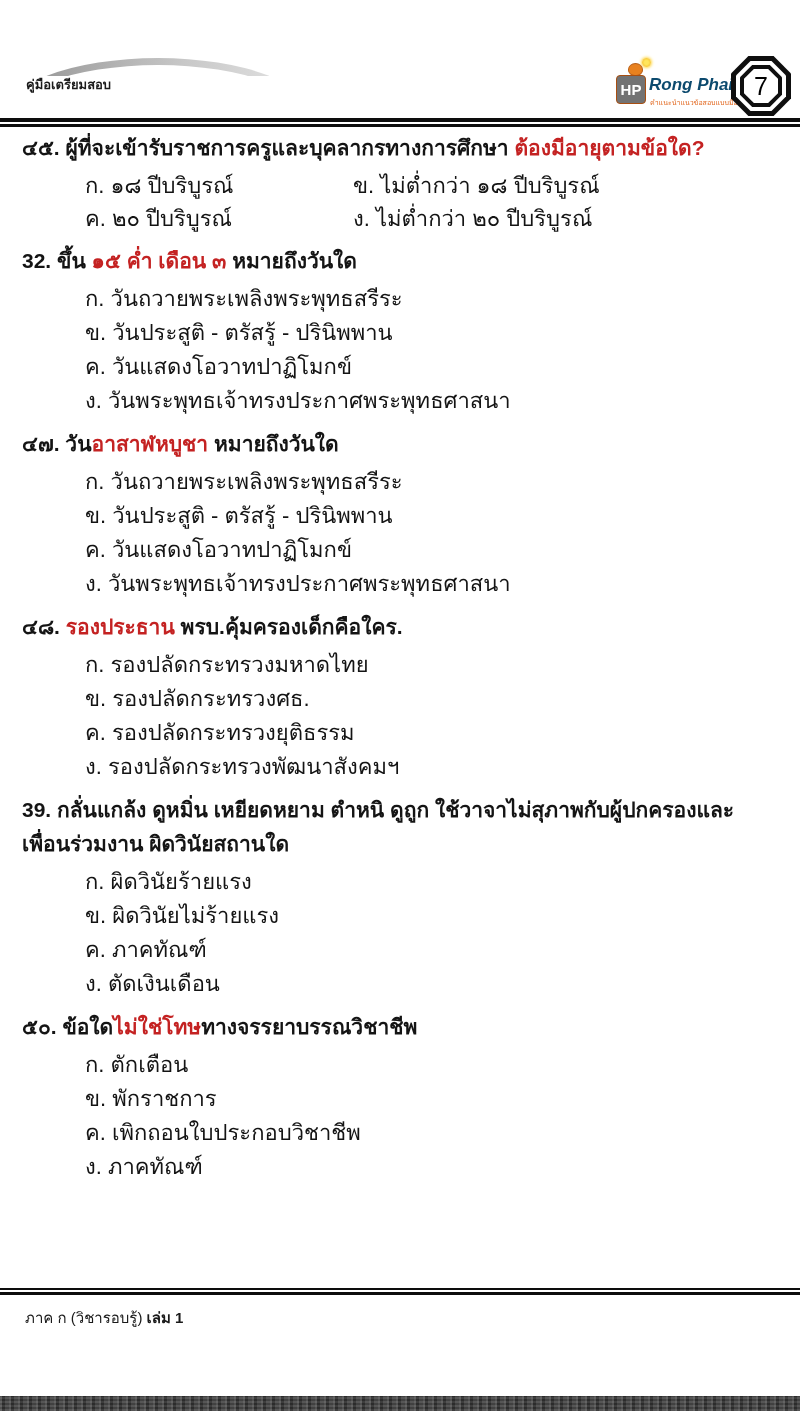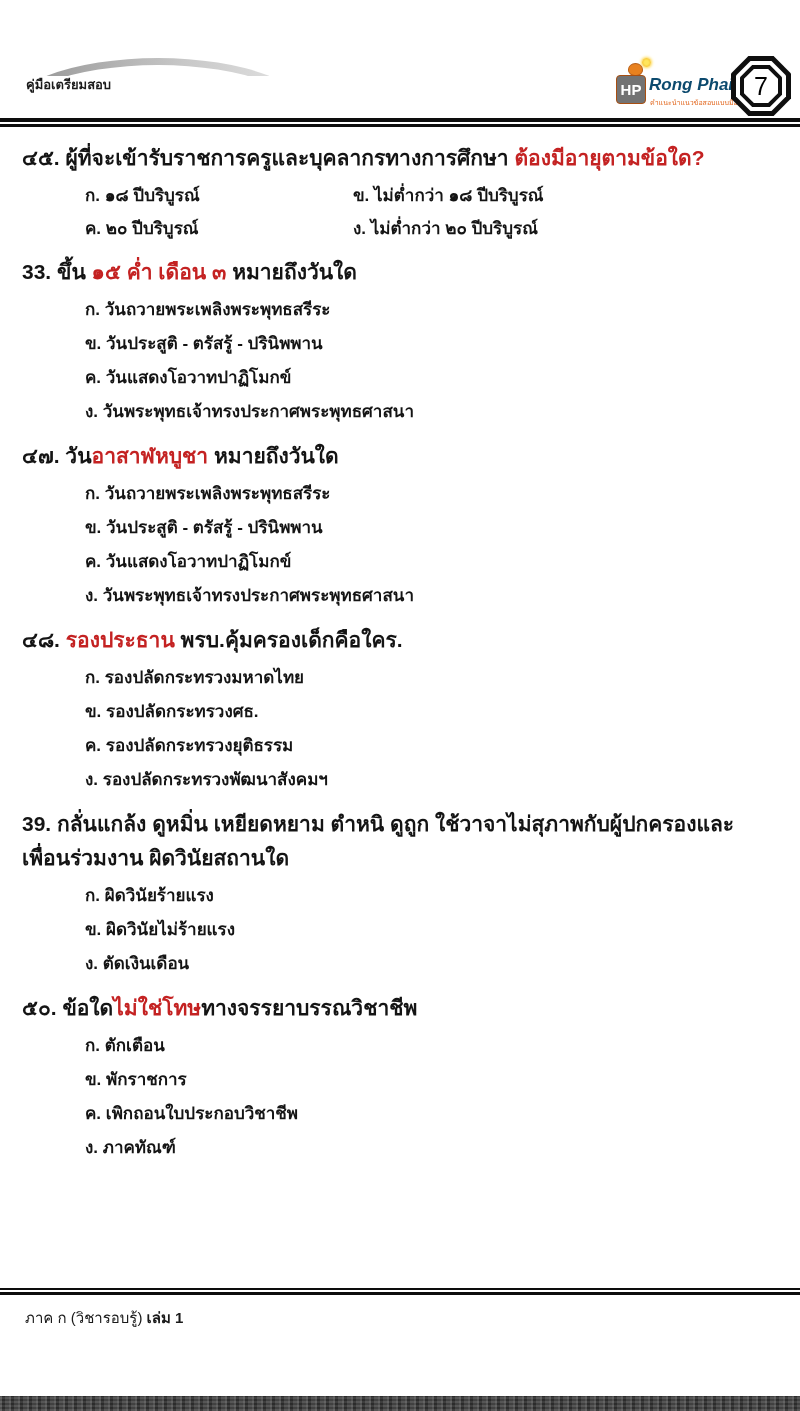--- a/index.html
+++ b/index.html
@@ -38,25 +38,25 @@
   
   .octagon{position:absolute;top:56px;right:9px;width:60px;height:60px;z-index:3;}
   .oct{position:absolute;clip-path:polygon(29% 0,71% 0,100% 29%,100% 71%,71% 100%,29% 100%,0 71%,0 29%);}
   .o1{inset:0;background:#0f0f0f;}
   .o2{inset:5px;background:#ffffff;}
   .o3{inset:9px;background:#0f0f0f;}
   .o4{inset:13px;background:#ffffff;display:flex;align-items:center;justify-content:center;
       font-size:25px;font-weight:500;color:#000000;}
   
   .content{position:absolute;left:22px;top:131px;width:760px;}
-  .question{margin-bottom:9px;margin-top:10px;}
+  .question{margin-bottom:9px;}
   .q-title{font-size:21px;line-height:34px;font-weight:600;}
   .red{color:#c42222;}
   .q-options{margin-top:4px;}
-  .opt{font-size:17px;line-height:34px;font-weight:700;padding-left:63px;}
+  .opt{font-size:22px;line-height:34px;font-weight:400;padding-left:63px;}
   .two-col{display:grid;grid-template-columns:268px 1fr;padding-left:63px;}
   .two-col .opt{padding-left:0;line-height:33px;}
   
   .rule-bottom{
     position:absolute;left:0;top:1288px;width:800px;height:7px;
     background:linear-gradient(to bottom,#0d0d0d 0 2px,#ffffff 2px 4px,#0d0d0d 4px 7px);
   }
   .footer-text{position:absolute;left:25px;top:1306px;font-size:15px;font-weight:500;color:#1a1a1a;}
   .footer-text .vol{font-weight:700;}
   .bottom-band{
@@ -99,21 +99,21 @@
       <div class="q-title"><span>๔๕. ผู้ที่จะเข้ารับราชการครูและบุคลากรทางการศึกษา </span><span class="red">ต้องมีอายุตามข้อใด?</span></div>
       <div class="q-options two-col">
         <div class="opt">ก. ๑๘ ปีบริบูรณ์</div>
         <div class="opt">ข. ไม่ต่ำกว่า ๑๘ ปีบริบูรณ์</div>
         <div class="opt">ค. ๒๐ ปีบริบูรณ์</div>
         <div class="opt">ง. ไม่ต่ำกว่า ๒๐ ปีบริบูรณ์</div>
       </div>
     </div>
 
     <div class="question">
-      <div class="q-title"><span>33. ขึ้น </span><span class="red">๑๕ ค่ำ เดือน ๓</span><span> หมายถึงวันใด</span></div>
+      <div class="q-title"><span>32. ขึ้น </span><span class="red">๑๕ ค่ำ เดือน ๓</span><span> หมายถึงวันใด</span></div>
       <div class="q-options">
         <div class="opt">ก. วันถวายพระเพลิงพระพุทธสรีระ</div>
         <div class="opt">ข. วันประสูติ - ตรัสรู้ - ปรินิพพาน</div>
         <div class="opt">ค. วันแสดงโอวาทปาฏิโมกข์</div>
         <div class="opt">ง. วันพระพุทธเจ้าทรงประกาศพระพุทธศาสนา</div>
       </div>
     </div>
 
     <div class="question">
       <div class="q-title"><span>๔๗. วัน</span><span class="red">อาสาฬหบูชา</span><span> หมายถึงวันใด</span></div>
@@ -133,20 +133,21 @@
         <div class="opt">ค. รองปลัดกระทรวงยุติธรรม</div>
         <div class="opt">ง. รองปลัดกระทรวงพัฒนาสังคมฯ</div>
       </div>
     </div>
 
     <div class="question">
       <div class="q-title"><span>39. กลั่นแกล้ง ดูหมิ่น เหยียดหยาม ตำหนิ ดูถูก ใช้วาจาไม่สุภาพกับผู้ปกครองและเพื่อนร่วมงาน ผิดวินัยสถานใด</span></div>
       <div class="q-options">
         <div class="opt">ก. ผิดวินัยร้ายแรง</div>
         <div class="opt">ข. ผิดวินัยไม่ร้ายแรง</div>
+        <div class="opt">ค. ภาคทัณฑ์</div>
         <div class="opt">ง. ตัดเงินเดือน</div>
       </div>
     </div>
 
     <div class="question">
       <div class="q-title"><span>๕๐. ข้อใด</span><span class="red">ไม่ใช่โทษ</span><span>ทางจรรยาบรรณวิชาชีพ</span></div>
       <div class="q-options">
         <div class="opt">ก. ตักเตือน</div>
         <div class="opt">ข. พักราชการ</div>
         <div class="opt">ค. เพิกถอนใบประกอบวิชาชีพ</div>

